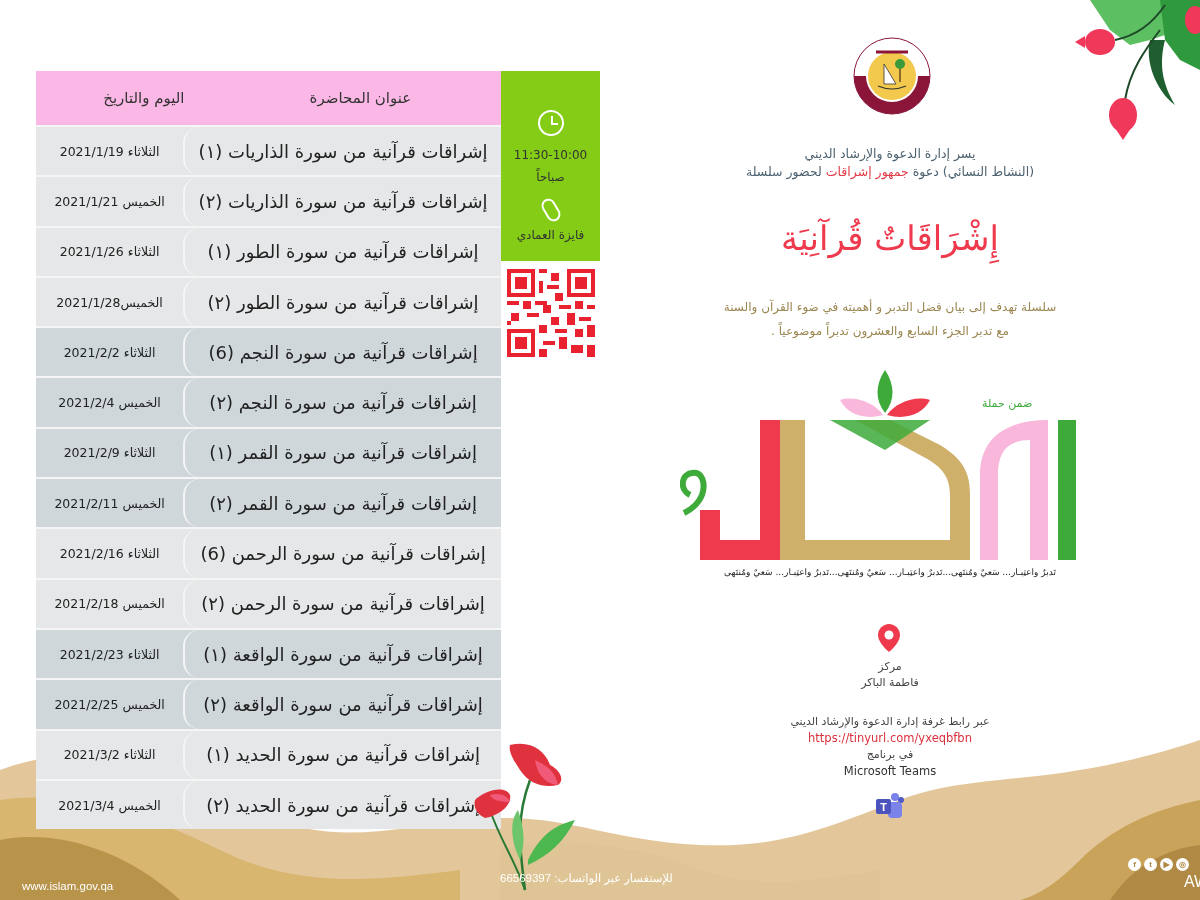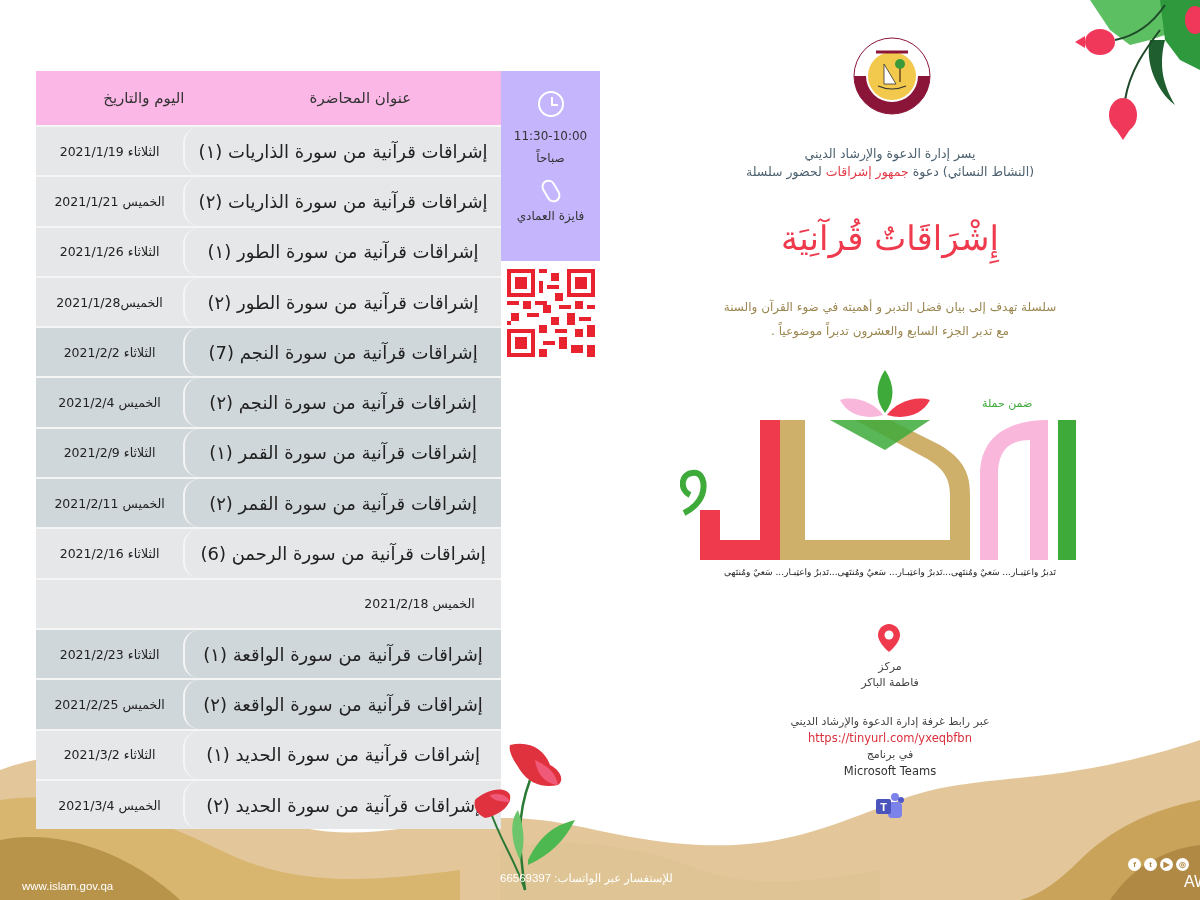--- a/index.html
+++ b/index.html
@@ -22,23 +22,23 @@
   .sched-header .h-date { width: 163px; display:flex; align-items:center; justify-content:center; font-size: 15px; color:#333;margin-left:32px; }
   .sched-row { display: flex; height: 50.3px; border-top: 2px solid #f5f5f5; }
   .sched-row .c-title { width: 352px; display:flex; align-items:center; justify-content:center; font-size: 18px; color:#222; border-left: 2px solid #f5f5f5; border-radius: 16px; }
   .sched-row .c-date { width: 163px; display:flex; align-items:center; justify-content:center; font-size: 12.5px; color:#222; }
   .shade-light { background: #e6e7e8; }
   .shade-dark { background: #d0d7db; }
 
   
   .side-panel {
     position: absolute; left: 501px; top: 71px; width: 99px; height: 190px;
-    background: #c4b5fd; z-index: 2;
+    background: #84cc16; z-index: 2;
     display: flex; flex-direction: column; align-items: center;
-    font-size: 12px; color: #333;
+    font-size: 12px; color: #333; justify-content: center;
   }
   .side-panel .clock { margin-top: 20px; width: 26px; height: 26px; border: 2px solid #fff; border-radius: 50%; position: relative; }
   .side-panel .clock::before { content:""; position:absolute; left:11px; top:4px; width:2px; height:9px; background:#fff; }
   .side-panel .clock::after { content:""; position:absolute; left:11px; top:11px; width:7px; height:2px; background:#fff; }
   .side-panel .time { margin-top: 12px; font-size: 12px; }
   .side-panel .am { margin-top: 8px; }
   .side-panel .mic { margin-top: 14px; width: 14px; height: 24px; border: 2px solid #fff; border-radius: 7px; transform: rotate(-30deg); }
   .side-panel .speaker { margin-top: 6px; }
   .qr {
     position: absolute; left: 503px; top: 265px; width: 96px; height: 96px; z-index: 2;
@@ -124,40 +124,41 @@
       </div>
       <div class="sched-row shade-light">
         <div class="c-title">إشراقات قرآنية من سورة الطور (١)</div>
         <div class="c-date">الثلاثاء 2021/1/26</div>
       </div>
       <div class="sched-row shade-light">
         <div class="c-title">إشراقات قرآنية من سورة الطور (٢)</div>
         <div class="c-date">الخميس2021/1/28</div>
       </div>
       <div class="sched-row shade-dark">
-        <div class="c-title">إشراقات قرآنية من سورة النجم (7)</div>
+        <div class="c-title">إشراقات قرآنية من سورة النجم (6)</div>
         <div class="c-date">الثلاثاء 2021/2/2</div>
       </div>
       <div class="sched-row shade-dark">
         <div class="c-title">إشراقات قرآنية من سورة النجم (٢)</div>
         <div class="c-date">الخميس 2021/2/4</div>
       </div>
       <div class="sched-row shade-dark">
         <div class="c-title">إشراقات قرآنية من سورة القمر (١)</div>
         <div class="c-date">الثلاثاء 2021/2/9</div>
       </div>
       <div class="sched-row shade-dark">
         <div class="c-title">إشراقات قرآنية من سورة القمر (٢)</div>
         <div class="c-date">الخميس 2021/2/11</div>
       </div>
       <div class="sched-row shade-light">
         <div class="c-title">إشراقات قرآنية من سورة الرحمن (6)</div>
         <div class="c-date">الثلاثاء 2021/2/16</div>
       </div>
       <div class="sched-row shade-light">
+        <div class="c-title">إشراقات قرآنية من سورة الرحمن (٢)</div>
         <div class="c-date">الخميس 2021/2/18</div>
       </div>
       <div class="sched-row shade-dark">
         <div class="c-title">إشراقات قرآنية من سورة الواقعة (١)</div>
         <div class="c-date">الثلاثاء 2021/2/23</div>
       </div>
       <div class="sched-row shade-dark">
         <div class="c-title">إشراقات قرآنية من سورة الواقعة (٢)</div>
         <div class="c-date">الخميس 2021/2/25</div>
       </div>

